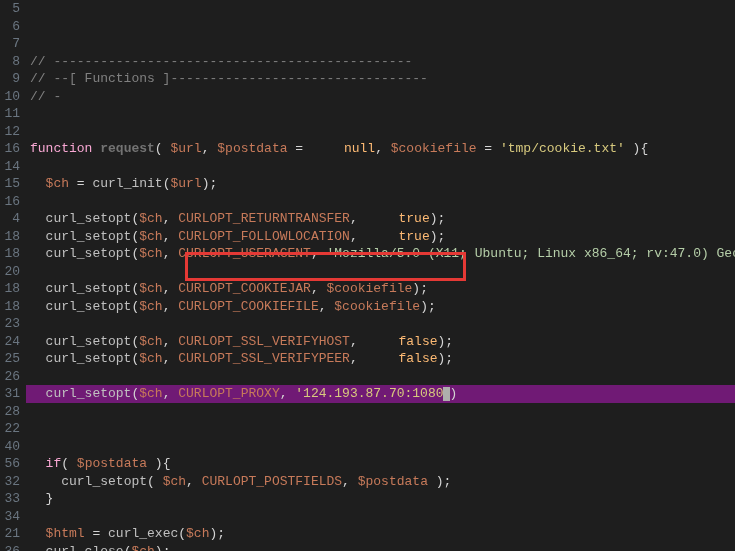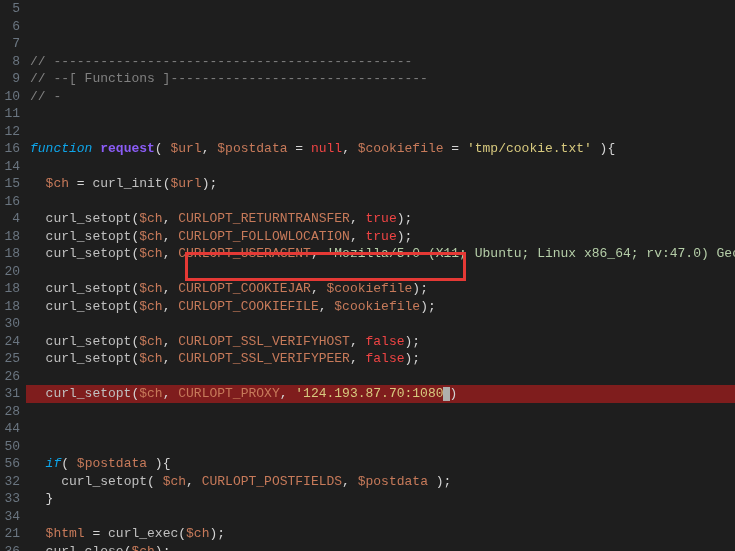--- a/index.html
+++ b/index.html
@@ -37,29 +37,29 @@
       position: relative;
       white-space: pre;
       overflow: hidden;
     }
     .line {
       height: 17.5px;
       padding-left: 4px;
       position: relative;
     }
     .line-highlight {
-      background: #7f1d1d;
+      background: #701a75;
     }
     .comment { color: #808080; }
-    .keyword { color: #0ea5e9; font-style: italic; }
-    .funcname { color: #8b5cf6; font-weight: bold; }
+    .keyword { color: #f9a8d4; }
+    .funcname { color: #737373; font-weight: bold; }
     .variable { color: #c77a5a; }
     .punct { color: #d4d4d4; }
     .constant { color: #c77a5a; }
-    .null { color: #ef4444; }
+    .null { color: #fdba74; margin-left: 33px; }
     .string { color: #b5cea8; }
     .string-yellow { color: #d7c97e; }
     .builtin { color: #c0c0c0; }
     .red-box {
       position: absolute;
       left: 159px;
       top: 252px;
       width: 281px;
       height: 29px;
       border: 3px solid #e53935;
@@ -91,28 +91,28 @@
       <div>16</div>
       <div>14</div>
       <div>15</div>
       <div>16</div>
       <div>4</div>
       <div>18</div>
       <div>18</div>
       <div>20</div>
       <div>18</div>
       <div>18</div>
-      <div>30</div>
+      <div>23</div>
       <div>24</div>
       <div>25</div>
       <div>26</div>
       <div>31</div>
       <div>28</div>
-      <div>44</div>
-      <div>50</div>
+      <div>22</div>
+      <div>40</div>
       <div>56</div>
       <div>32</div>
       <div>33</div>
       <div>34</div>
       <div>21</div>
       <div>36</div>
     </div>
   <div class="code">
     <div class="red-box"></div>
   <div class="line"><span class="comment">// ----------------------------------------------</span></div><div class="line"><span class="comment">// --[ Functions ]---------------------------------</span></div><div class="line"><span class="comment">// -</span></div><div class="line"></div><div class="line"></div><div class="line"><span class="keyword">function</span><span class="punct"> </span><span class="funcname">request</span><span class="punct">( </span><span class="variable">$url</span><span class="punct">, </span><span class="variable">$postdata</span><span class="punct"> = </span><span class="null">null</span><span class="punct">, </span><span class="variable">$cookiefile</span><span class="punct"> = </span><span class="string-yellow">'tmp/cookie.txt'</span><span class="punct"> ){</span></div><div class="line"></div><div class="line"><span class="punct">  </span><span class="variable">$ch</span><span class="punct"> = </span><span class="builtin">curl_init</span><span class="punct">(</span><span class="variable">$url</span><span class="punct">);</span></div><div class="line"></div><div class="line"><span class="punct">  </span><span class="builtin">curl_setopt</span><span class="punct">(</span><span class="variable">$ch</span><span class="punct">, </span><span class="constant">CURLOPT_RETURNTRANSFER</span><span class="punct">, </span><span class="null">true</span><span class="punct">);</span></div><div class="line"><span class="punct">  </span><span class="builtin">curl_setopt</span><span class="punct">(</span><span class="variable">$ch</span><span class="punct">, </span><span class="constant">CURLOPT_FOLLOWLOCATION</span><span class="punct">, </span><span class="null">true</span><span class="punct">);</span></div><div class="line"><span class="punct">  </span><span class="builtin">curl_setopt</span><span class="punct">(</span><span class="variable">$ch</span><span class="punct">, </span><span class="constant">CURLOPT_USERAGENT</span><span class="punct">, </span><span class="string">'Mozilla/5.0 (X11; Ubuntu; Linux x86_64; rv:47.0) Gecko</span></div><div class="line"></div><div class="line"><span class="punct">  </span><span class="builtin">curl_setopt</span><span class="punct">(</span><span class="variable">$ch</span><span class="punct">, </span><span class="constant">CURLOPT_COOKIEJAR</span><span class="punct">, </span><span class="variable">$cookiefile</span><span class="punct">);</span></div><div class="line"><span class="punct">  </span><span class="builtin">curl_setopt</span><span class="punct">(</span><span class="variable">$ch</span><span class="punct">, </span><span class="constant">CURLOPT_COOKIEFILE</span><span class="punct">, </span><span class="variable">$cookiefile</span><span class="punct">);</span></div><div class="line"></div><div class="line"><span class="punct">  </span><span class="builtin">curl_setopt</span><span class="punct">(</span><span class="variable">$ch</span><span class="punct">, </span><span class="constant">CURLOPT_SSL_VERIFYHOST</span><span class="punct">, </span><span class="null">false</span><span class="punct">);</span></div><div class="line"><span class="punct">  </span><span class="builtin">curl_setopt</span><span class="punct">(</span><span class="variable">$ch</span><span class="punct">, </span><span class="constant">CURLOPT_SSL_VERIFYPEER</span><span class="punct">, </span><span class="null">false</span><span class="punct">);</span></div><div class="line"></div><div class="line line-highlight"><span class="punct">  </span><span class="builtin">curl_setopt</span><span class="punct">(</span><span class="variable">$ch</span><span class="punct">, </span><span class="constant">CURLOPT_PROXY</span><span class="punct">, </span><span class="string-yellow">'124.193.87.70:1080</span><span class="cursor"></span><span class="punct">)</span></div><div class="line"></div><div class="line"></div><div class="line"></div><div class="line"><span class="punct">  </span><span class="keyword">if</span><span class="punct">( </span><span class="variable">$postdata</span><span class="punct"> ){</span></div><div class="line"><span class="punct">    </span><span class="builtin">curl_setopt</span><span class="punct">( </span><span class="variable">$ch</span><span class="punct">, </span><span class="constant">CURLOPT_POSTFIELDS</span><span class="punct">, </span><span class="variable">$postdata</span><span class="punct"> );</span></div><div class="line"><span class="punct">  }</span></div><div class="line"></div><div class="line"><span class="punct">  </span><span class="variable">$html</span><span class="punct"> = </span><span class="builtin">curl_exec</span><span class="punct">(</span><span class="variable">$ch</span><span class="punct">);</span></div><div class="line"><span class="punct">  </span><span class="builtin">curl_close</span><span class="punct">(</span><span class="variable">$ch</span><span class="punct">);</span></div></div>

